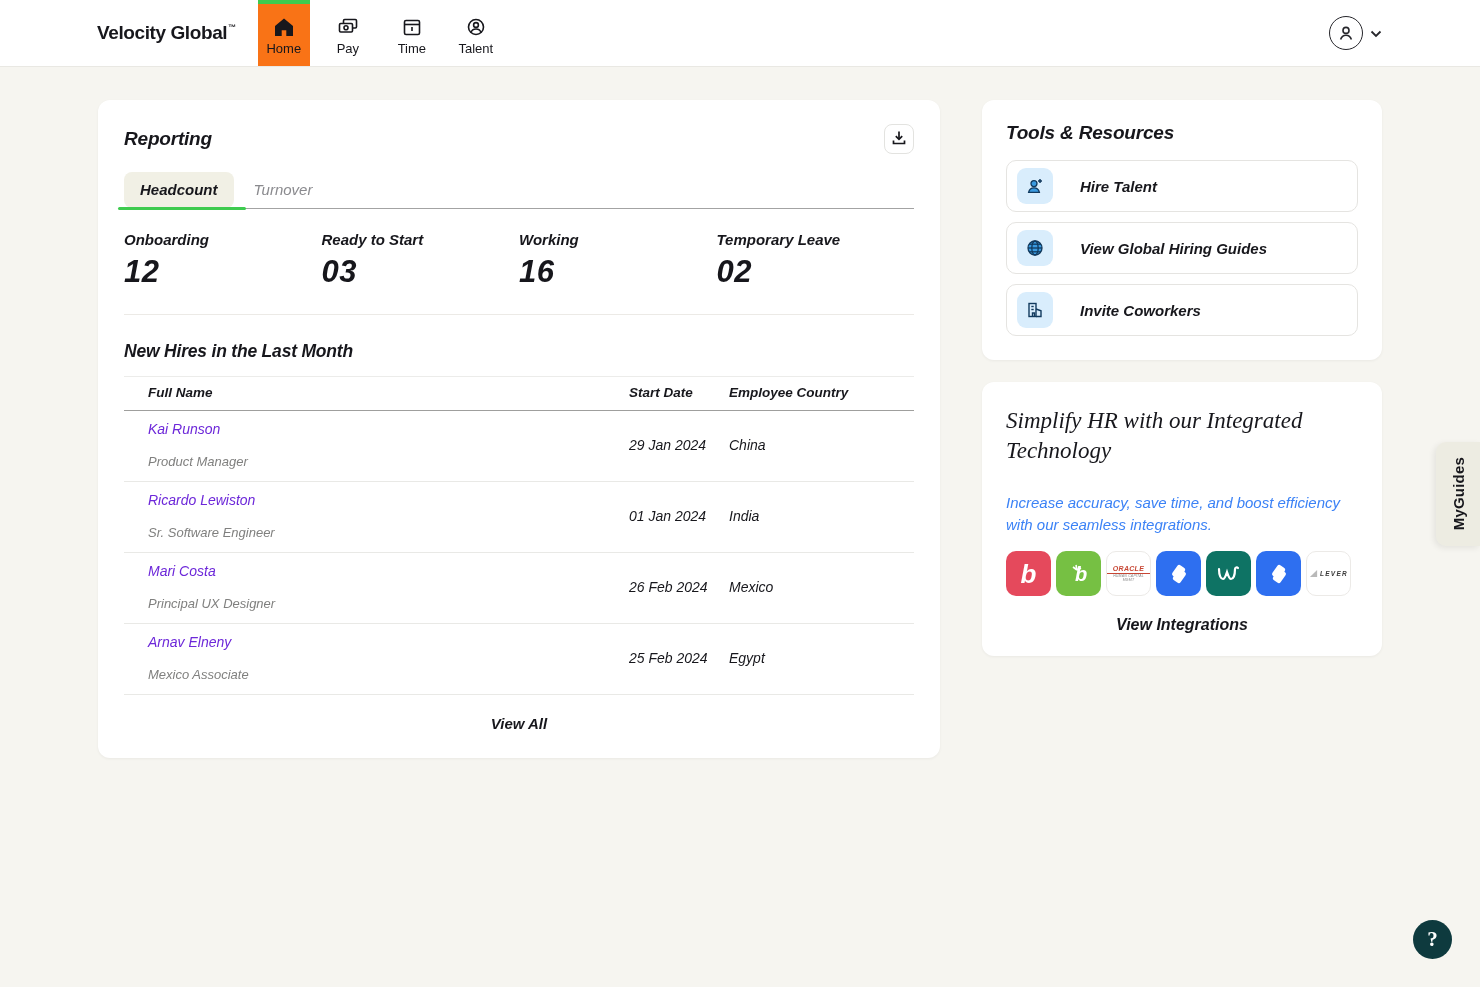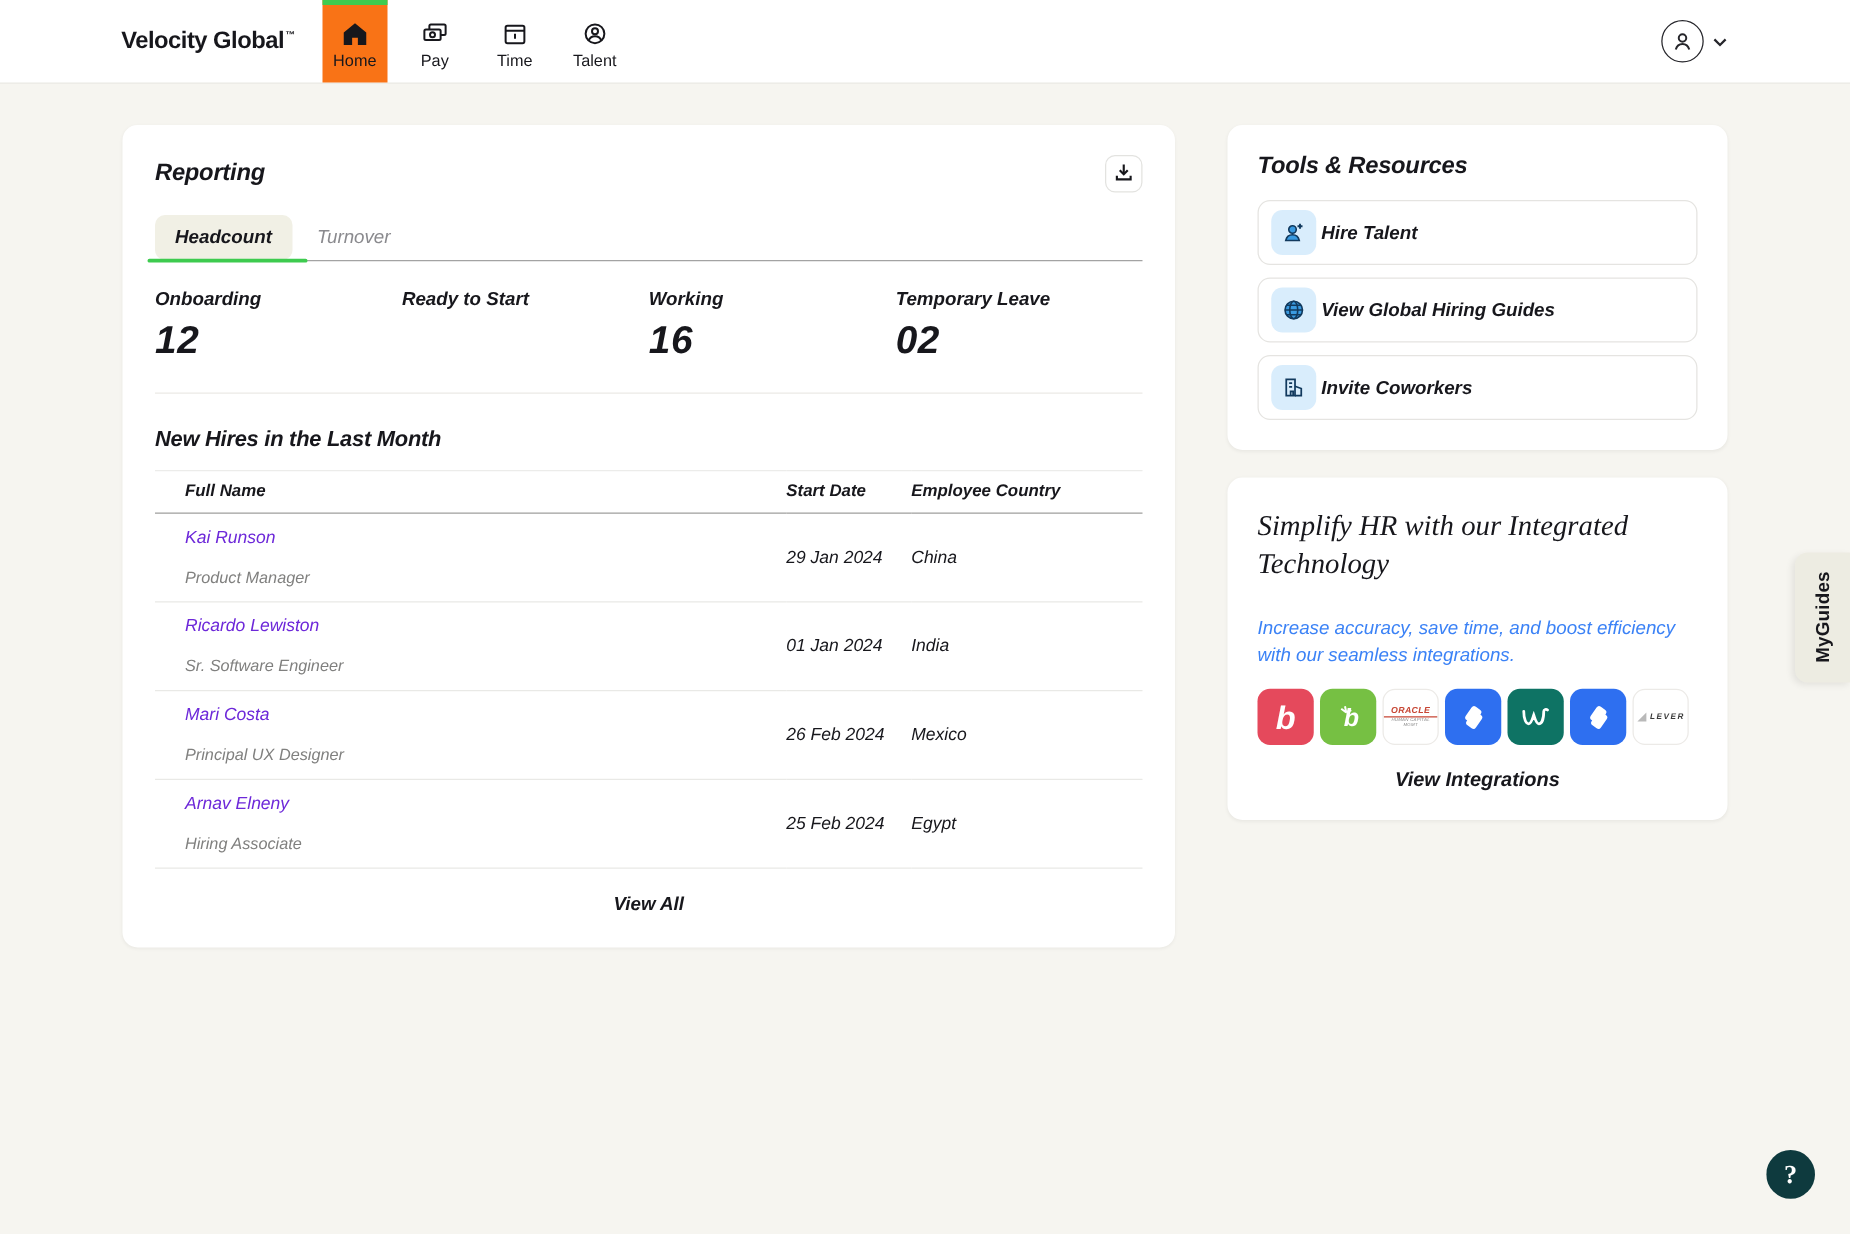--- a/index.html
+++ b/index.html
@@ -56,21 +56,21 @@
   table.hires td { padding:10px 0 12px; border-bottom:1px solid #e9e9e6; vertical-align:middle; font-size:14px; }
   .col-name { padding-left:24px !important; width:505px; }
   .col-date { width:100px; }
   .emp-name { font-size:14px; color:#6d28d9; }
   .emp-role { font-size:13px; color:#80807f; margin-top:17px; }
   .view-all { text-align:center; font-size:15px; font-weight:700; padding:20px 0 6px; cursor:pointer; }
   
   .tools { padding:22px 24px 24px; }
   .tools-title { font-size:19px; font-weight:700; letter-spacing:-0.2px; margin-bottom:16px; }
   .tool-item {
-    display:flex; align-items:center; gap:4px; border:1px solid #e5e4e1; border-radius:10px;
+    display:flex; align-items:center; gap:27px; border:1px solid #e5e4e1; border-radius:10px;
     padding:7px 10px; margin-bottom:10px; cursor:pointer; background:#fff;
   }
   .tool-item:last-child { margin-bottom:0; }
   .tool-icon { width:36px; height:36px; border-radius:9px; background:#d9edfc; display:flex; align-items:center; justify-content:center; flex:none; }
   .tool-label { font-size:15px; font-weight:700; }
   
   .integrations { padding:24px 24px 22px; }
   .serif-title { font-family:"Liberation Serif", serif; font-size:23px; font-weight:400; line-height:1.3; letter-spacing:0; }
   .card-body { font-size:15px; color:#3b82f6; line-height:1.45; margin-top:26px; }
   .logo-row { display:flex; gap:5px; margin-top:16px; }
@@ -185,20 +185,21 @@
       <div class="tab">Turnover</div>
     </div>
 
     <div class="stats">
       <div>
         <div class="stat-label">Onboarding</div>
         <div class="stat-value">12</div>
       </div>
       <div>
         <div class="stat-label">Ready to Start</div>
+        <div class="stat-value">03</div>
       </div>
       <div>
         <div class="stat-label">Working</div>
         <div class="stat-value">16</div>
       </div>
       <div>
         <div class="stat-label">Temporary Leave</div>
         <div class="stat-value">02</div>
       </div>
     </div>
@@ -234,21 +235,21 @@
           <td class="col-name">
             <div class="emp-name">Mari Costa</div>
             <div class="emp-role">Principal UX Designer</div>
           </td>
           <td>26 Feb 2024</td>
           <td>Mexico</td>
         </tr>
         <tr>
           <td class="col-name">
             <div class="emp-name">Arnav Elneny</div>
-            <div class="emp-role">Hiring Associate</div>
+            <div class="emp-role">Mexico Associate</div>
           </td>
           <td>25 Feb 2024</td>
           <td>Egypt</td>
         </tr>
       </tbody>
     </table>
 
     <div class="view-all">View All</div>
   </section>
 

